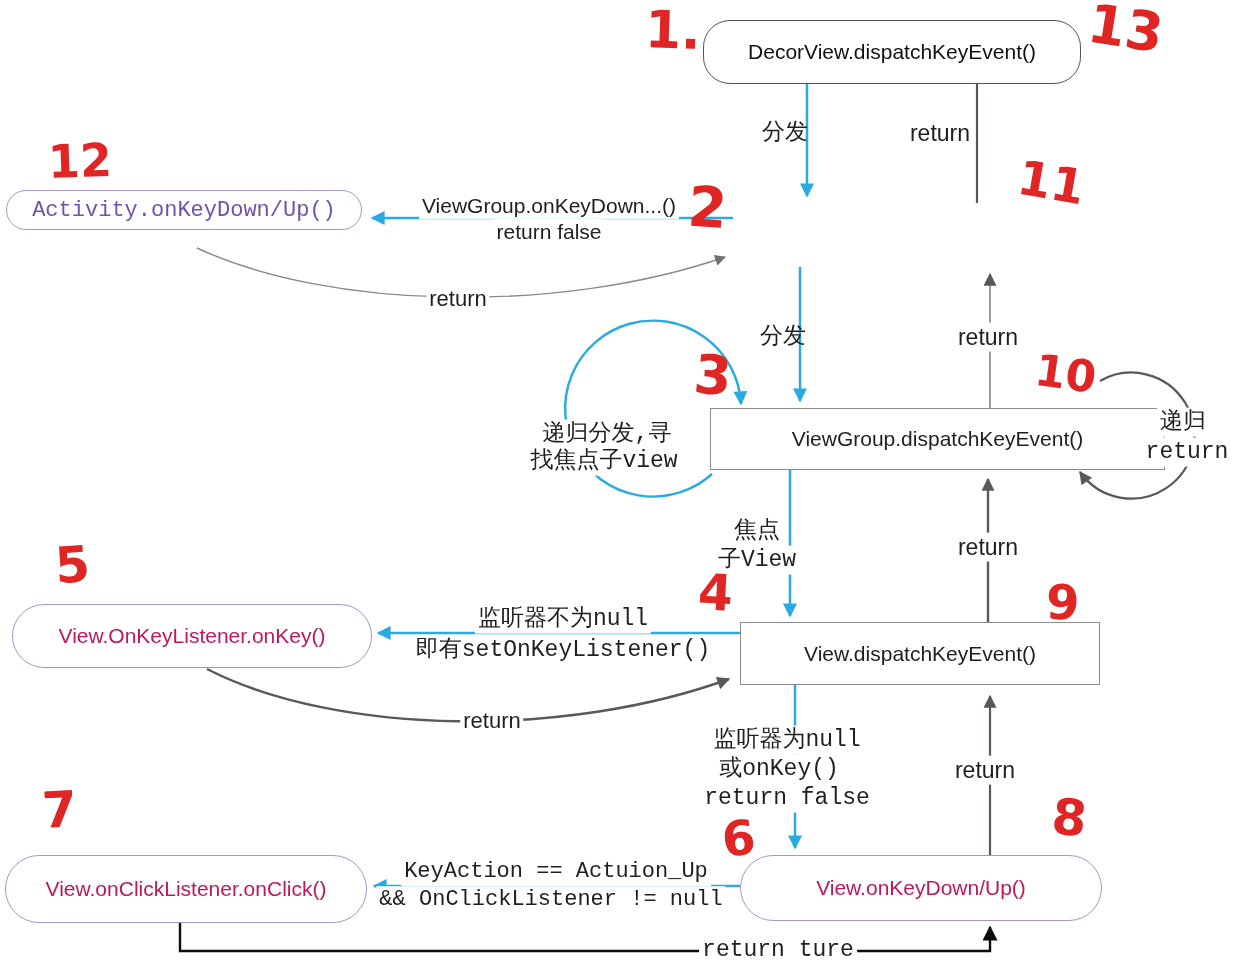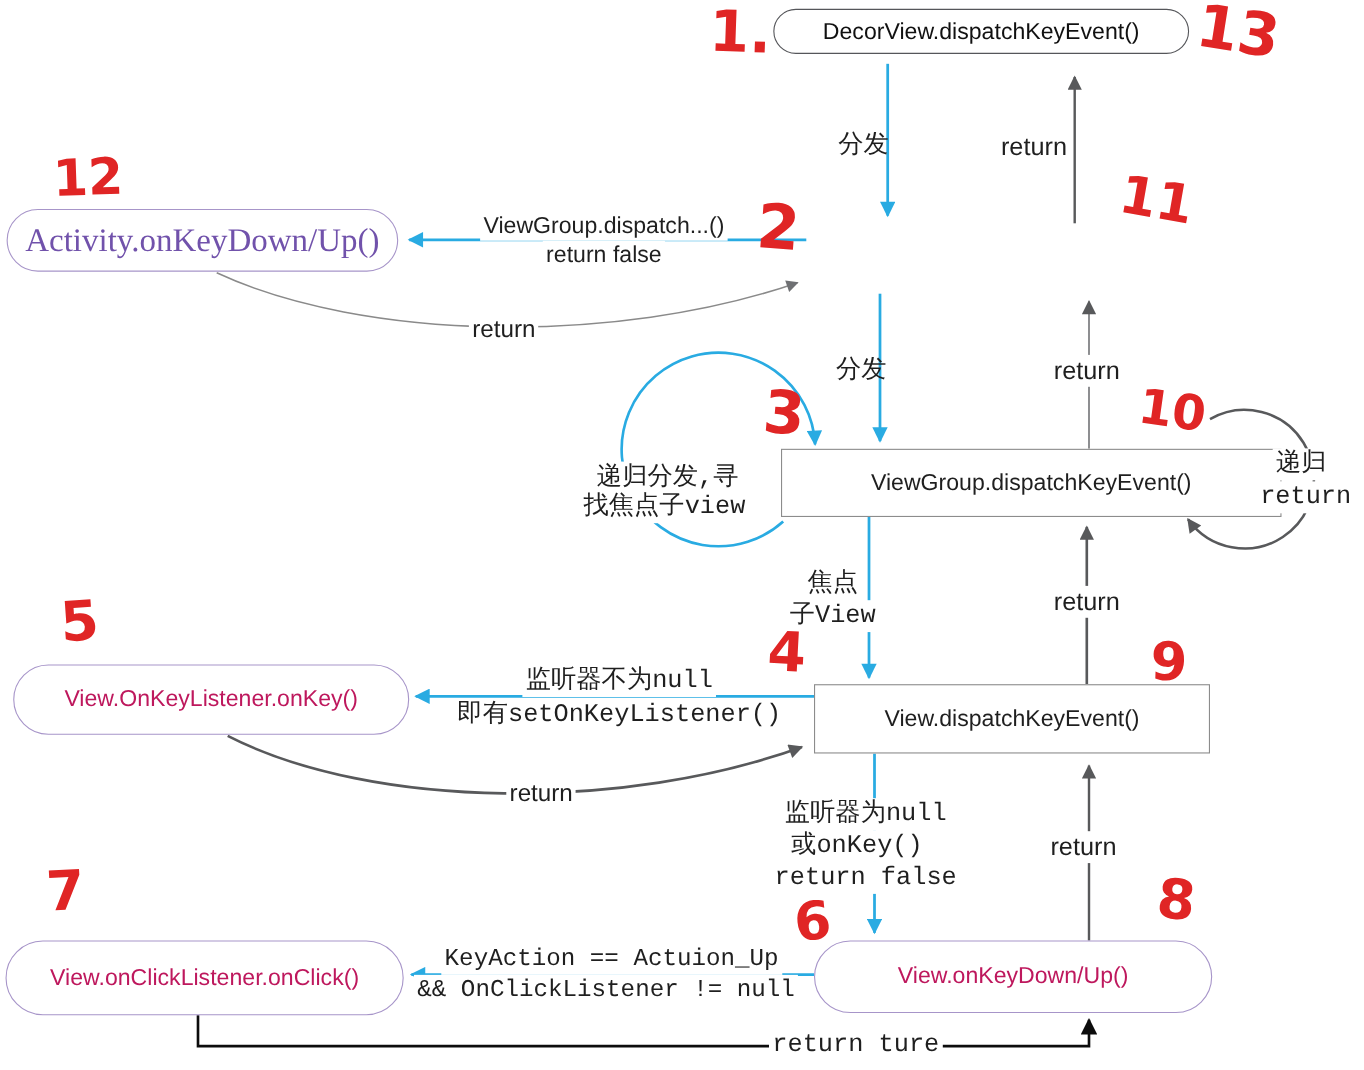--- a/index.html
+++ b/index.html
@@ -54,39 +54,39 @@
     <path d="M 988 622 V 479" stroke="#58595B" stroke-width="2.4" fill="none" marker-end="url(#m-dark)"></path>
     <path d="M 990 855 V 696" stroke="#58595B" stroke-width="2.2" fill="none" marker-end="url(#m-dark)"></path>
     <path d="M 1100 381 A 63 63 0 1 1 1080 472" stroke="#58595B" stroke-width="2.3" fill="none" marker-end="url(#m-dark)"></path>
 
     <path d="M 197 248 C 330 310 560 314 725 257" stroke="#8a8a8a" stroke-width="1.4" fill="none" marker-end="url(#m-gray)"></path>
     <path d="M 207 669 C 340 737 570 737 729 679" stroke="#58595B" stroke-width="2.4" fill="none" marker-end="url(#m-dark)"></path>
 
     <path d="M 180 923 V 951 H 990 V 927" stroke="#0c0c0c" stroke-width="2.4" fill="none" marker-end="url(#m-black)"></path>
   </svg>
 
-  <div class="node pill-dark sans" style="left:703px;top:8px;width:378px;height:41px;">DecorView.dispatchKeyEvent()</div>
+  <div class="node pill-dark sans" style="left:703px;top:20px;width:378px;height:64px;">DecorView.dispatchKeyEvent()</div>
 
 
   <div class="node rect sans" style="left:710px;top:408px;width:455px;height:62px;">ViewGroup.dispatchKeyEvent()</div>
 
   <div class="node rect sans" style="left:740px;top:622px;width:360px;height:63px;">View.dispatchKeyEvent()</div>
 
-  <div class="node pill-purple cnserif" style="left:6px;top:190px;width:356px;height:57px;border-radius:29px;font-size:30px;color:#7152ab;font-family:Liberation Serif, serif;">Activity.onKeyDown/Up()</div>
+  <div class="node pill-purple cnserif" style="left:6px;top:190px;width:356px;height:40px;border-radius:29px;font-size:22px;color:#7152ab;">Activity.onKeyDown/Up()</div>
 
   <div class="node pill-purple sans" style="left:12px;top:604px;width:360px;height:64px;border-radius:32px;">View.OnKeyListener.onKey()</div>
 
   <div class="node pill-purple sans" style="left:5px;top:855px;width:362px;height:68px;border-radius:34px;">View.onClickListener.onClick()</div>
 
   <div class="node pill-purple sans" style="left:740px;top:855px;width:362px;height:66px;border-radius:33px;">View.onKeyDown/Up()</div>
 
   <div class="elabel cnserif" style="left:785px;top:133px;font-size:23px;">分发</div>
   <div class="elabel sans" style="left:940px;top:133px;font-size:23px;">return</div>
 
-  <div class="elabel sans bgw" style="left:549px;top:206px;font-size:21px;">ViewGroup.dispatch...()</div>
+  <div class="elabel sans bgw" style="left:549px;top:206px;font-size:21px;">ViewGroup.onKeyDown...()</div>
   <div class="elabel sans bgw" style="left:549px;top:232px;font-size:21px;">return false</div>
   <div class="elabel sans bgw" style="left:458px;top:299px;font-size:22px;">return</div>
 
   <div class="elabel cnserif" style="left:783px;top:337px;font-size:23px;">分发</div>
   <div class="elabel sans bgw" style="left:988px;top:337px;font-size:23px;">return</div>
 
   <div class="elabel cnserif bgw" style="left:607px;top:434px;font-size:23px;">递归分发,寻</div>
   <div class="elabel cnserif bgw" style="left:604px;top:461px;font-size:23px;">找焦点子view</div>
 
   <div class="elabel cnserif bgw" style="left:1183px;top:422px;font-size:23px;">递归</div>

